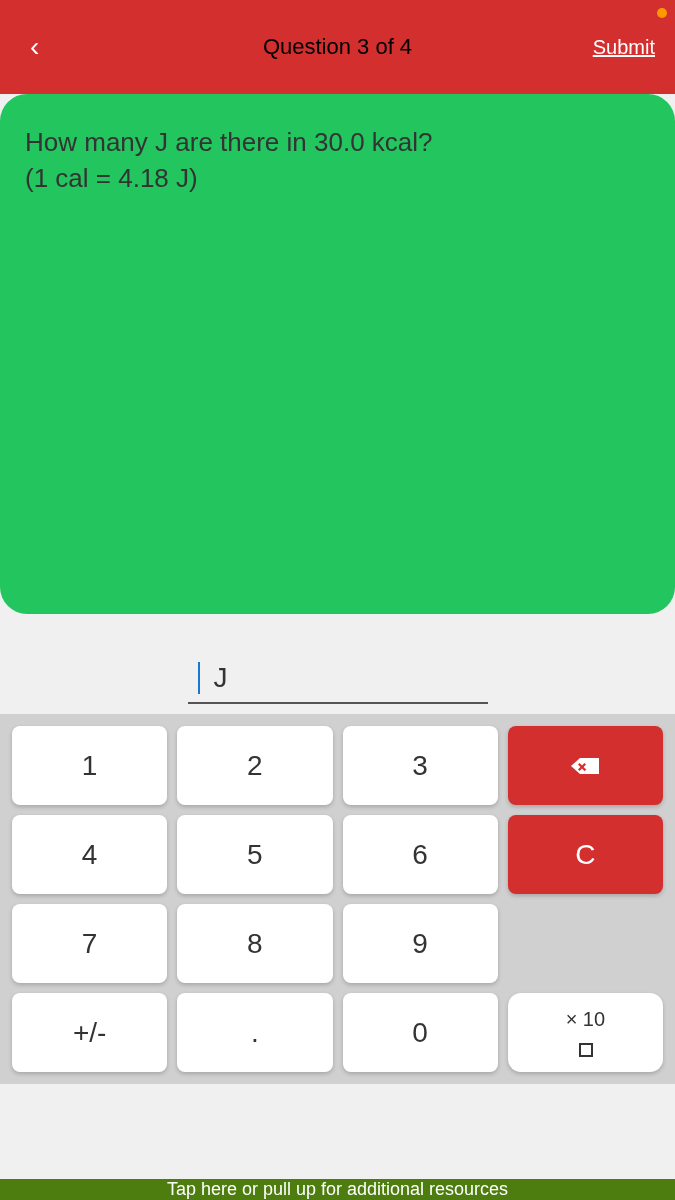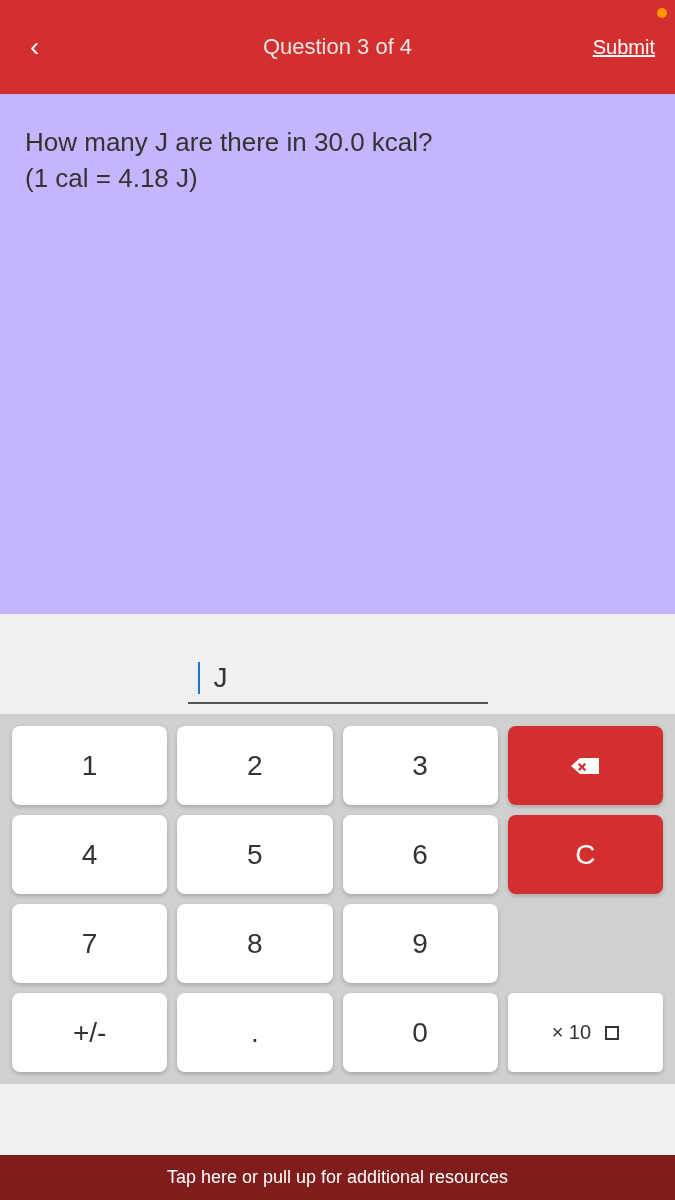--- a/index.html
+++ b/index.html
@@ -30,21 +30,21 @@
 
     #back-button {
       color: white;
       font-size: 28px;
       font-weight: 300;
       cursor: pointer;
       padding: 10px;
     }
 
     #question-counter {
-      color: #e5e5e5;
+      color: #000000;
       font-size: 22px;
       font-weight: 400;
       position: absolute;
       left: 50%;
       transform: translateX(-50%);
     }
 
     #submit-button {
       color: white;
       font-size: 20px;
@@ -58,23 +58,24 @@
       top: 8px;
       right: 8px;
       width: 10px;
       height: 10px;
       background: #ff9800;
       border-radius: 50%;
     }
 
     
     #question-area {
-      background: #c4b5fd;
+      background: #22c55e;
       padding: 30px 25px 20px 25px;
       min-height: 520px;
+      border-radius: 27px;
     }
 
     #question-text {
       font-size: 26px;
       color: #333;
       line-height: 1.4;
       font-weight: 400;
     }
 
     
@@ -149,47 +150,47 @@
     }
 
     .key-btn.red {
       background: #d32f2f;
       color: white;
     }
 
     .key-x10 {
       background: white;
       border: none;
-      border-radius: 5px;
+      border-radius: 13px;
       font-size: 20px;
       color: #333;
       cursor: pointer;
       display: flex;
       align-items: center;
       justify-content: center;
       box-shadow: 0 2px 4px rgba(0,0,0,0.2);
       gap: 12px;
+      flex-direction: column;
     }
 
     .x10-empty-box {
       display: inline-block;
       width: 14px;
       height: 14px;
       border: 2px solid #333;
       vertical-align: super;
       font-size: 10px;
       margin-left: 2px;
     }
 
     
     #bottom-banner {
-      background: #7f1d1d;
+      background: #4d7c0f;
       color: white;
       text-align: center;
-      padding: 12px;
       font-size: 18px;
       position: absolute;
       bottom: 0;
       left: 0;
       right: 0;
       cursor: pointer;
     }
   </style>
 </head>
 <body>

